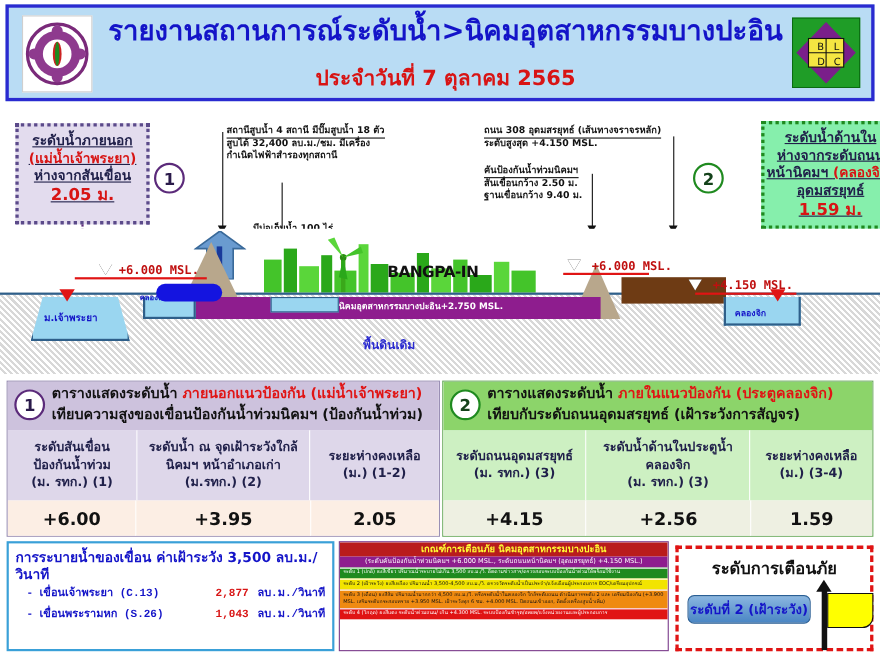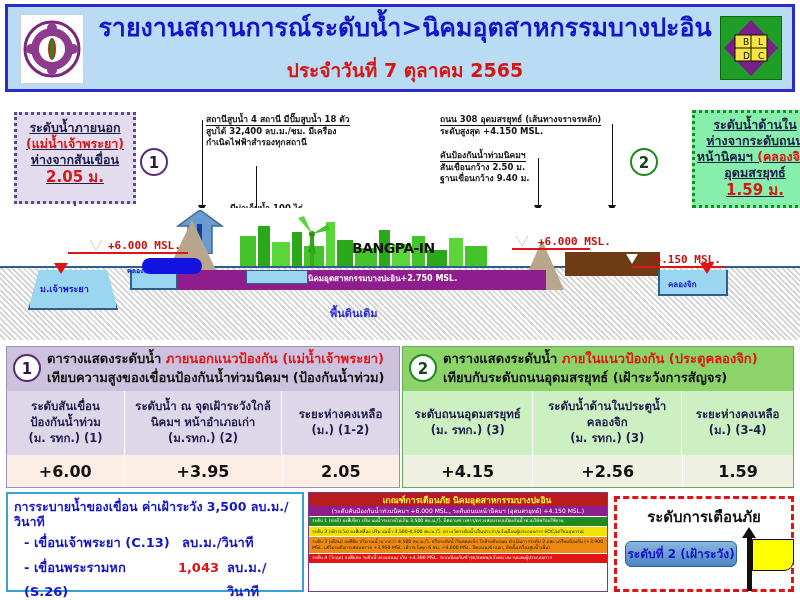--- a/index.html
+++ b/index.html
@@ -185,21 +185,21 @@
   .trow-right > div{background:#eef0e2;border-right:1px solid #ffffff;}
   .trow > div:last-child{border-right:none;}
   .val-red{color:#e01414;}
 
   
   .discharge{
     position:absolute;left:6px;top:492px;width:298px;height:100px;
     background:#ffffff;border:2px solid #3aa0d8;box-sizing:border-box;padding:5px 6px 0 6px;
   }
   .d-title{font-size:12.5px;font-weight:bold;color:#1414c8;line-height:1.2;margin-bottom:2px;}
-  .d-row{display:flex;font-size:13px;font-weight:bold;line-height:1.9;}
+  .d-row{display:flex;font-size:10px;font-weight:bold;line-height:1.9;font-family:Liberation Mono, monospace;}
   .d-label{width:160px;color:#1414c8;padding-left:10px;box-sizing:border-box;}
   .d-val{width:52px;text-align:right;color:#d81414;}
   .d-unit{padding-left:8px;color:#1414c8;}
 
   
   .criteria{
     position:absolute;left:308px;top:492px;width:300px;height:100px;
     border:1px solid #7a3a8a;box-sizing:border-box;overflow:hidden;
   }
   .cr-title{
@@ -441,20 +441,21 @@
       <div>+4.15</div>
       <div style="flex:1.15;">+2.56</div>
       <div class="val-red" style="flex:0.85;">1.59</div>
     </div>
   </div>
 
   <div class="discharge">
     <div class="d-title">การระบายน้ำของเขื่อน ค่าเฝ้าระวัง 3,500 ลบ.ม./วินาที</div>
     <div class="d-row">
       <div class="d-label">- เขื่อนเจ้าพระยา (C.13)</div>
+      <div class="d-val">2,877</div>
       <div class="d-unit">ลบ.ม./วินาที</div>
     </div>
     <div class="d-row">
       <div class="d-label">- เขื่อนพระรามหก (S.26)</div>
       <div class="d-val">1,043</div>
       <div class="d-unit">ลบ.ม./วินาที</div>
     </div>
 
   </div>
 

